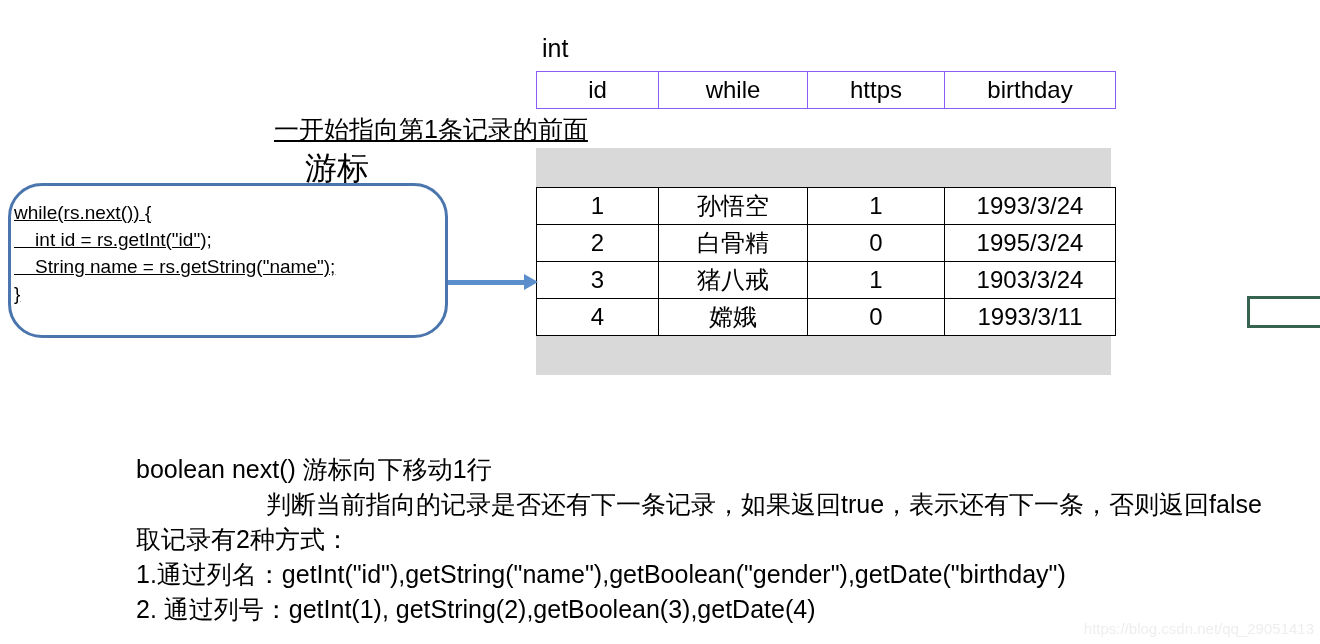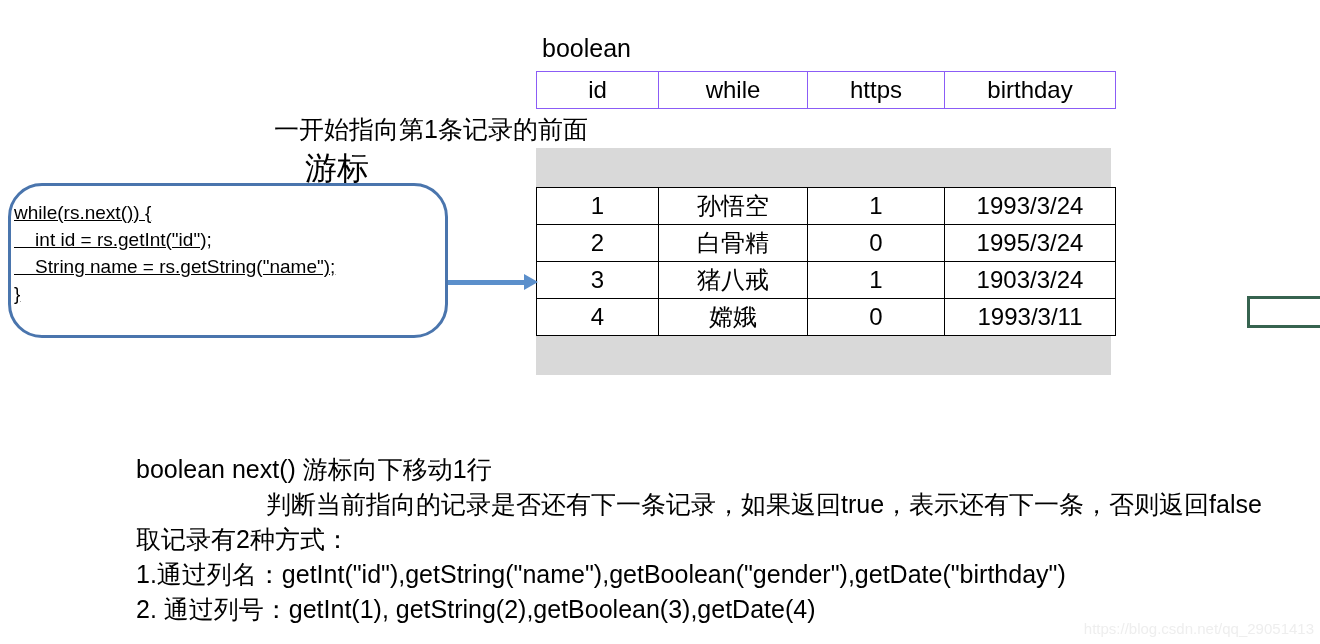--- a/index.html
+++ b/index.html
@@ -86,20 +86,21 @@
   .col-birthday { width: 170px; }
 
   
   .cursor-note {
     position: absolute;
     left: 274px;
     top: 113px;
     font-size: 25px;
     line-height: 32px;
     white-space: nowrap;
+    text-decoration: underline;
   }
   .cursor-label {
     position: absolute;
     left: 305px;
     top: 152px;
     font-size: 32px;
     line-height: 32px;
     white-space: nowrap;
     text-align: center;
   }
@@ -178,21 +179,21 @@
     font-size: 15px;
     line-height: 18px;
     color: #eeeeee;
     white-space: nowrap;
   }
 </style>
 </head>
 <body>
 
 <div class="type-row">
-  <div class="type-cell tc-gender">boolean</div>
+  <div class="type-cell tc-id">int</div>
 </div>
 
 <table class="head-table">
   <tbody>
       <tr>
     <td class="col-id">id</td>
     <td class="col-name">while</td>
     <td class="col-gender">https</td>
     <td class="col-birthday">birthday</td>
   </tr>

